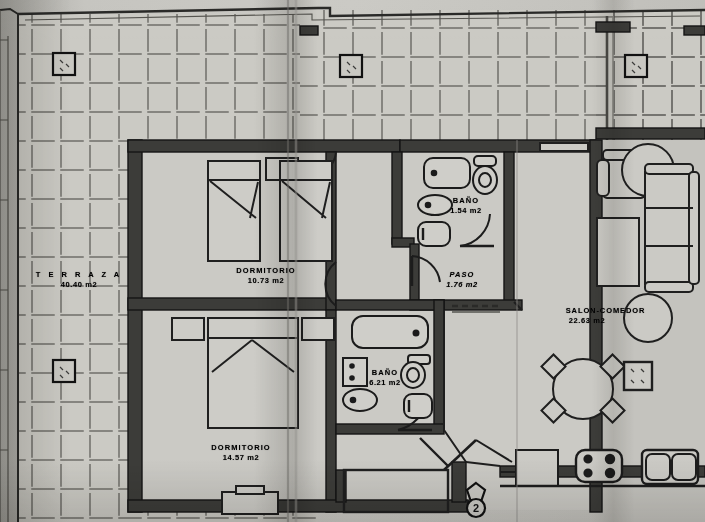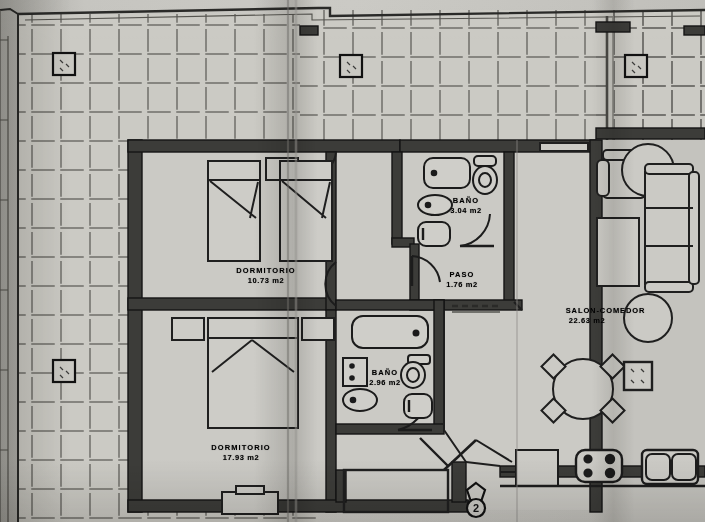--- a/index.html
+++ b/index.html
@@ -281,39 +281,43 @@
 
     <g>
       <path d="M288 0 L288 522" stroke="#7d7c77" stroke-width="2.2" opacity=".5" fill="none"></path>
       <path d="M296 0 L296 522" stroke="#a7a6a1" stroke-width="2.6" opacity=".5" fill="none"></path>
       <path d="M517 140 L517 522" stroke="#8b8a85" stroke-width="2" opacity=".38" fill="none"></path>
     </g>
   </svg>
 
   <div class="layer" id="grain"></div>
 
+  <div class="rmlabel" id="lbl-terraza" style="left: 79px; top: 280px; transform: translate(-50%, -50%);">
+    <span class="nm">T E R R A Z A</span>
+    <span class="ar">40.40 m2</span>
+  </div>
   <div class="rmlabel" id="lbl-dorm1" style="left: 266px; top: 276px; transform: translate(-50%, -50%);">
     <span class="nm">DORMITORIO</span>
     <span class="ar">10.73 m2</span>
   </div>
   <div class="rmlabel" id="lbl-bano1" style="left: 466px; top: 206px; transform: translate(-50%, -50%);">
     <span class="nm">BAÑO</span>
-    <span class="ar">3.04 m2</span>
-  </div>
-  <div class="rmlabel" id="lbl-paso" style="left: 462px; top: 280px; transform: translate(-50%, -50%);">
+    <span class="ar">1.54 m2</span>
+  </div>
+  <div class="rmlabel" id="lbl-paso" style="left: 462px; top: 280px; transform: translate(-50%, -50%); font-style: italic;">
     <span class="nm">PASO</span>
     <span class="ar">1.76 m2</span>
   </div>
   <div class="rmlabel" id="lbl-salon" style="left: 587px; top: 316px; transform: translate(-50%, -50%);">
     <span class="nm">SALON-COMEDOR</span>
     <span class="ar">22.63 m2</span>
   </div>
   <div class="rmlabel" id="lbl-bano2" style="left: 385px; top: 378px; transform: translate(-50%, -50%);">
     <span class="nm">BAÑO</span>
-    <span class="ar">2.96 m2</span>
+    <span class="ar">6.21 m2</span>
   </div>
   <div class="rmlabel" id="lbl-dorm2" style="left: 241px; top: 453px; transform: translate(-50%, -50%);">
     <span class="nm">DORMITORIO</span>
-    <span class="ar">17.93 m2</span>
+    <span class="ar">14.57 m2</span>
   </div>
 
   <div class="marknum" id="mark-2" style="left: 476px; top: 508px; transform: translate(-50%, -50%);">2</div>
 </div>
 
 </body></html>

